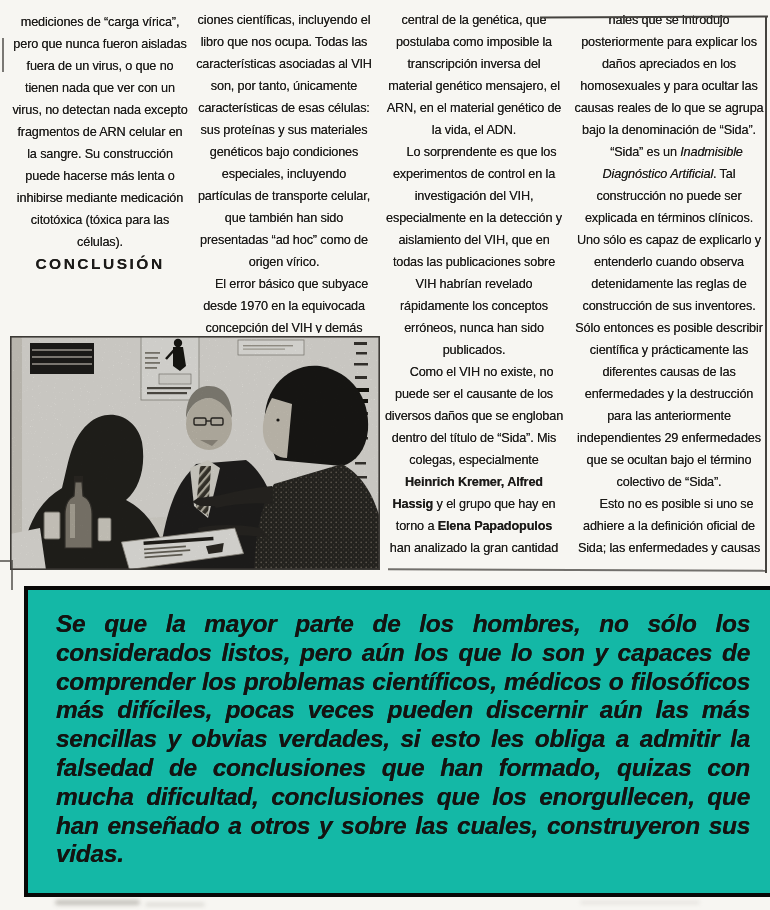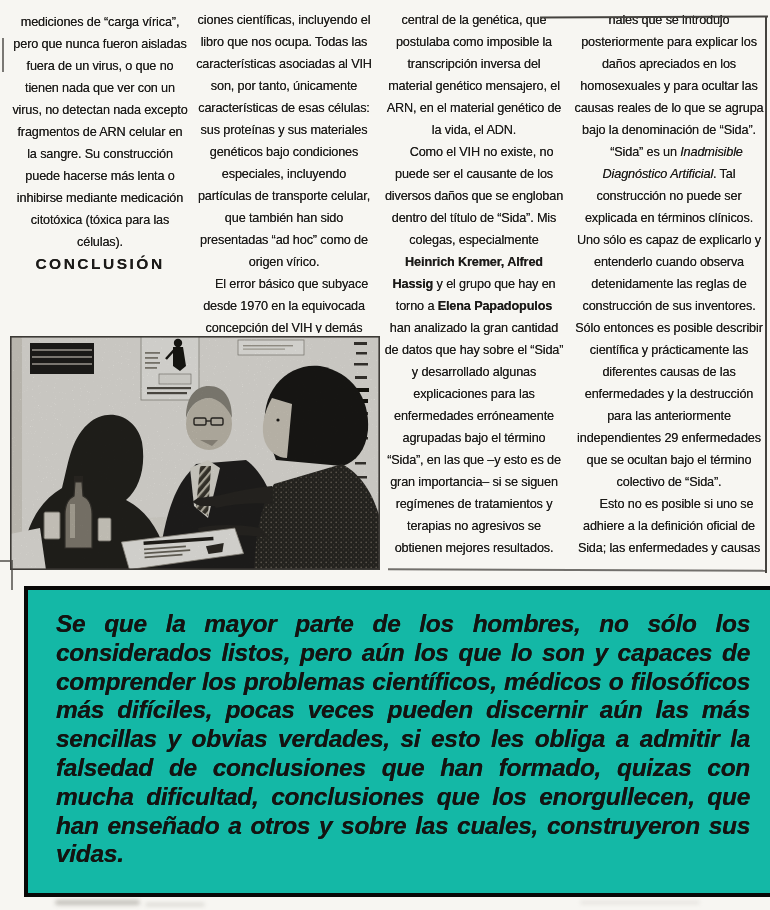--- a/index.html
+++ b/index.html
@@ -56,20 +56,21 @@
     <p class="conclusion">CONCLUSIÓN</p>
   </div>
 
   <div class="col" style="left:194px; top:9px; width:180px; height:324px;">
     <p>ciones científicas, incluyendo el libro que nos ocupa. Todas las características asociadas al VIH son, por tanto, únicamente características de esas células: sus proteínas y sus materiales genéticos bajo condiciones especiales, incluyendo partículas de transporte celular, que también han sido presentadas “ad hoc” como de origen vírico.</p>
     <p class="ind">El error básico que subyace desde 1970 en la equivocada concepción del VIH y demás retrovirus, consiste en que un proceso curativo (la entonces recién descubierta actividad de transcripción inversa) fue interpretado como indicador de presencia de (los de otra forma indetectables) “retrovirus”, en vez de replantearse el dogma</p>
   </div>
 
   <div class="col" style="left:384px; top:9px; width:180px; height:556px;">
     <p>central de la genética, que postulaba como imposible la transcripción inversa del material genético mensajero, el ARN, en el material genético de la vida, el ADN.</p>
+    <p class="ind">Lo sorprendente es que los experimentos de control en la investigación del VIH, especialmente en la detección y aislamiento del VIH, que en todas las publicaciones sobre VIH habrían revelado rápidamente los conceptos erróneos, nunca han sido publicados.</p>
     <p class="ind"><span>Como el VIH no existe, no puede ser el causante de los diversos daños que se engloban dentro del título de “Sida”. Mis colegas, especialmente </span><span class="b">Heinrich Kremer, Alfred Hassig</span><span> y el grupo que hay en torno a </span><span class="b">Elena Papadopulos</span><span> han analizado la gran cantidad de datos que hay sobre el “Sida” y desarrollado algunas explicaciones para las enfermedades erróneamente agrupadas bajo el término “Sida”, en las que –y esto es de gran importancia– si se siguen regímenes de tratamientos y terapias no agresivos se obtienen mejores resultados.</span></p>
   </div>
 
   <div class="col" style="left:574px; top:9px; width:190px; height:556px;">
     <p>nales que se introdujo posteriormente para explicar los daños apreciados en los homosexuales y para ocultar las causas reales de lo que se agrupa bajo la denominación de “Sida”.</p>
     <p class="ind"><span>“Sida” es un </span><span class="i">Inadmisible Diagnóstico Artificial</span><span>. Tal construcción no puede ser explicada en términos clínicos. Uno sólo es capaz de explicarlo y entenderlo cuando observa detenidamente las reglas de construcción de sus inventores. Sólo entonces es posible describir científica y prácticamente las diferentes causas de las enfermedades y la destrucción para las anteriormente independientes 29 enfermedades que se ocultan bajo el término colectivo de “Sida”.</span></p>
     <p class="ind">Esto no es posible si uno se adhiere a la definición oficial de Sida; las enfermedades y causas aisladas tienen que ser analizadas por separado. El “Sida-VIH” como epidemia infecciosa de masas es la percepción de una alucinación colectiva. Y se necesita una investigación sociológica para comprender por qué ha aparecido.</p>
     <p class="closing">Atentamente,</p>
     <p class="sig">Dr. Stefan T. J. Lanka.</p>
   </div>

